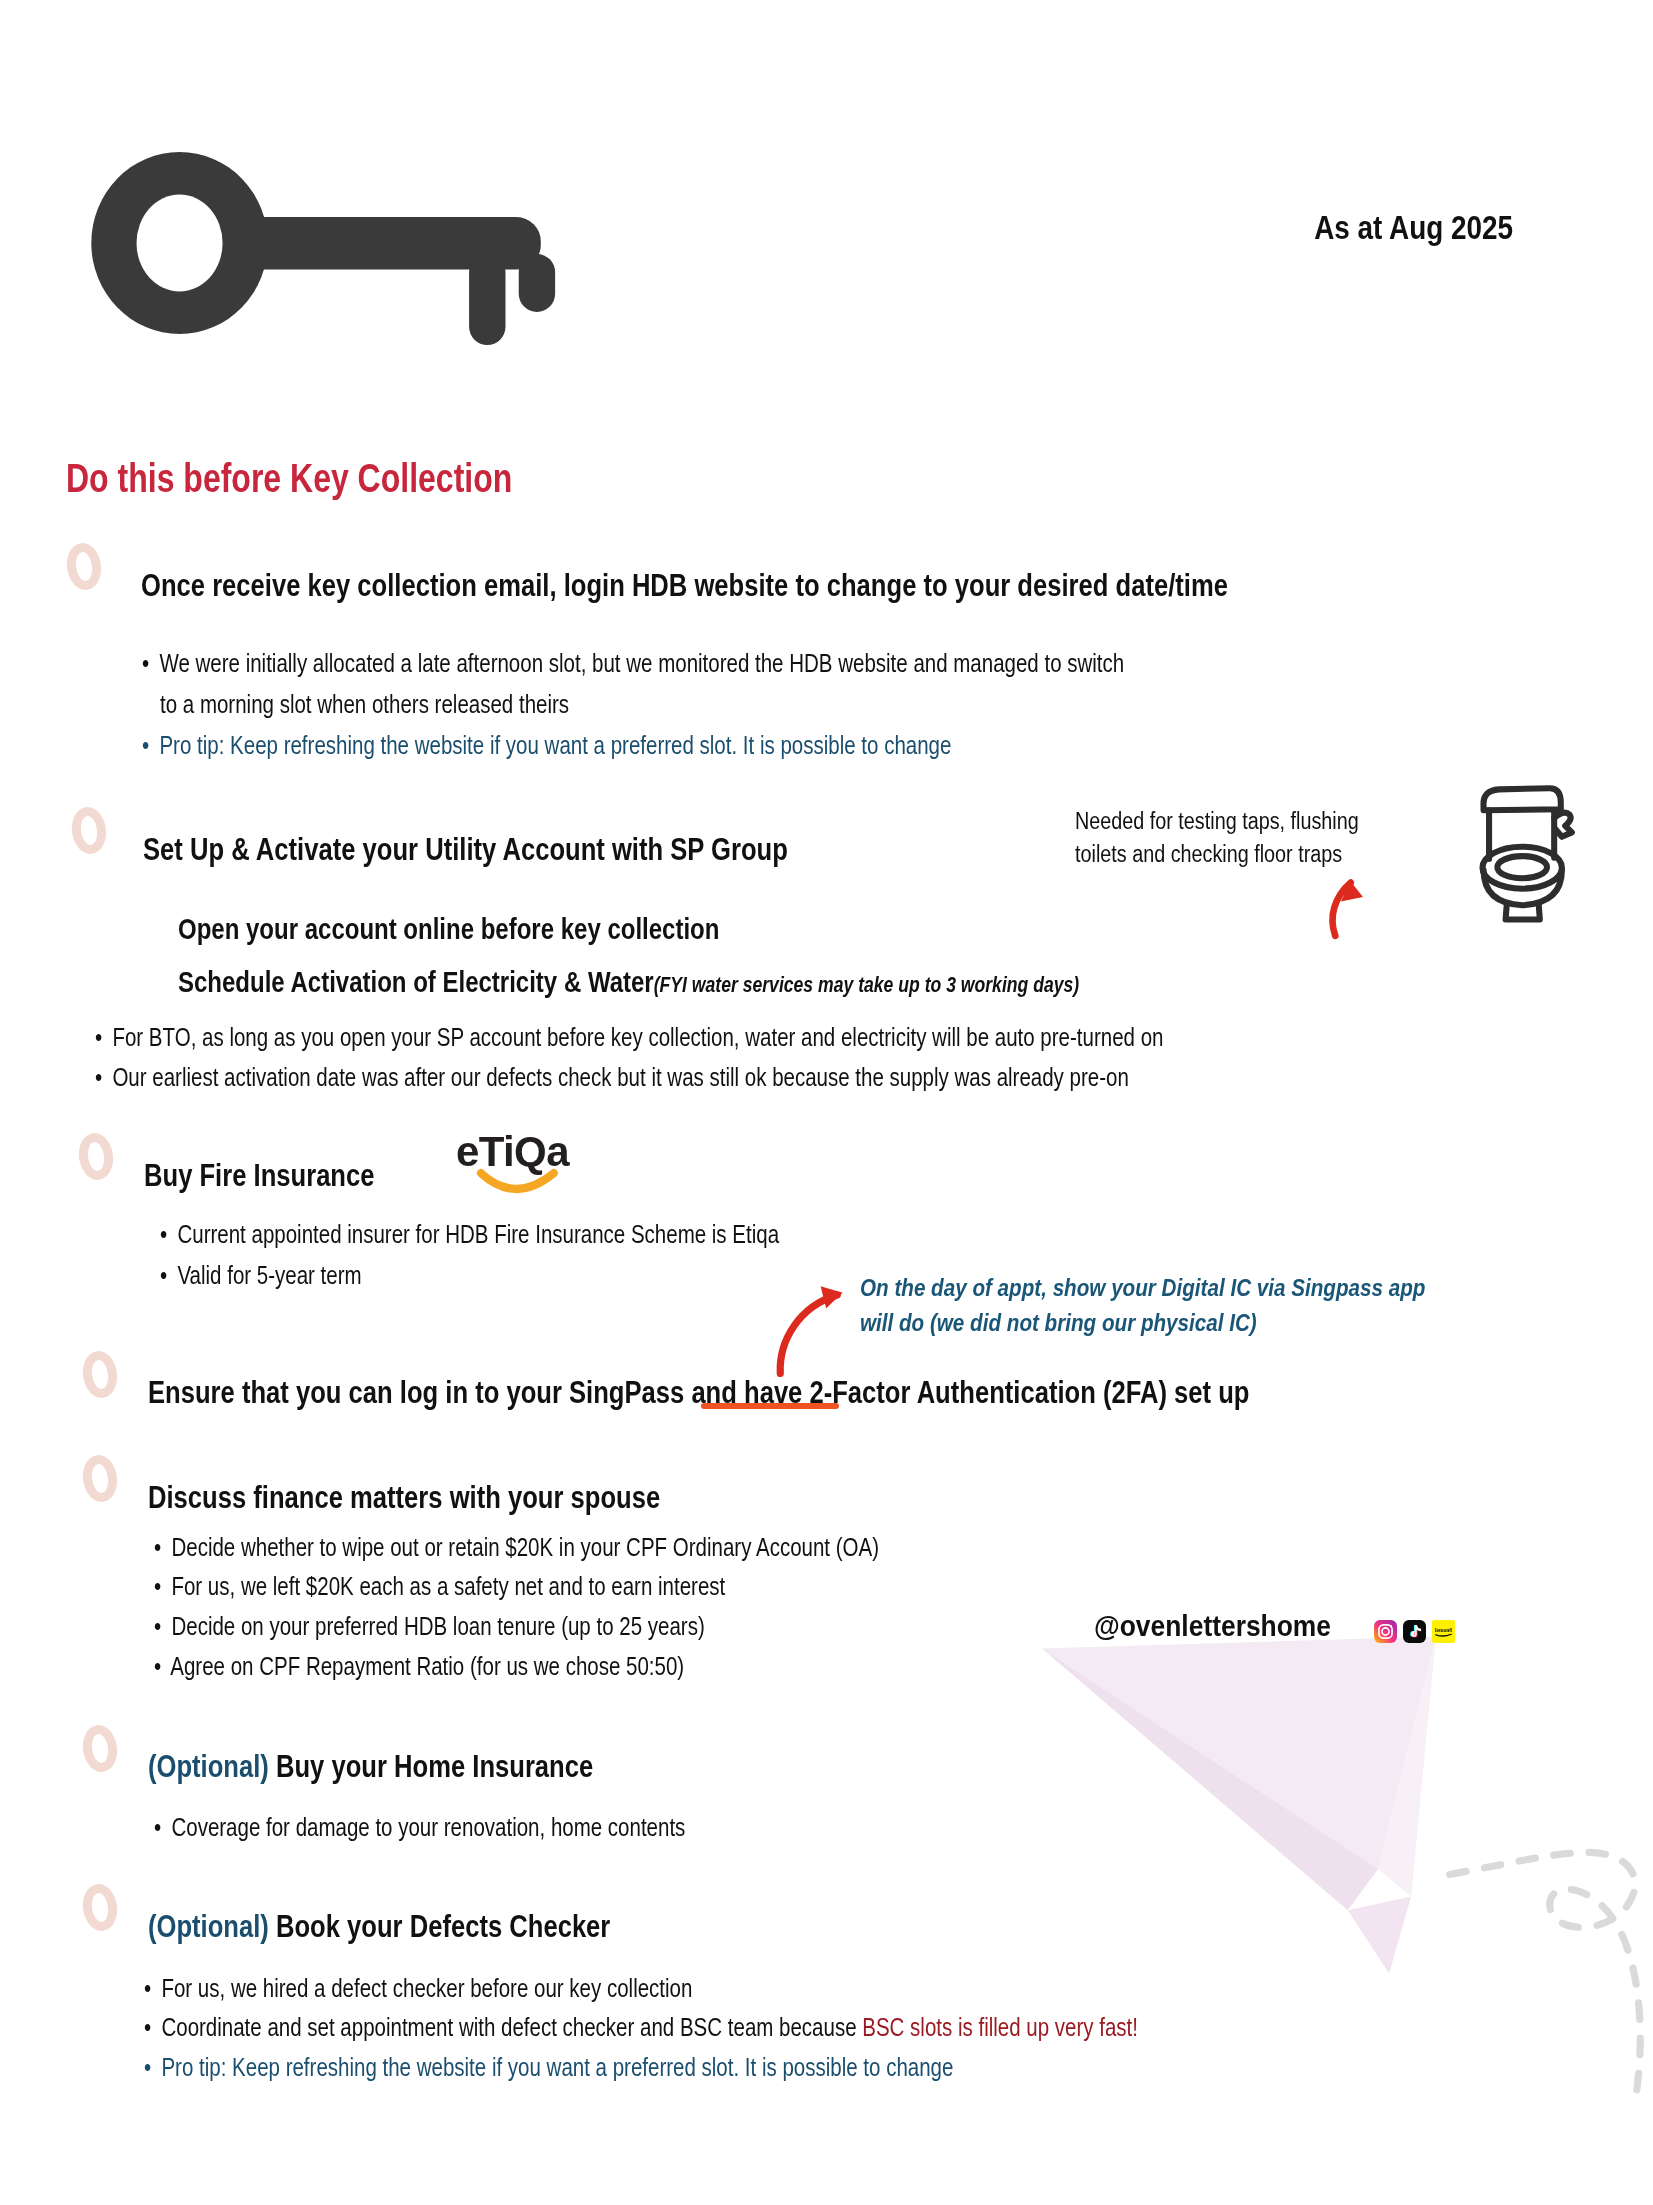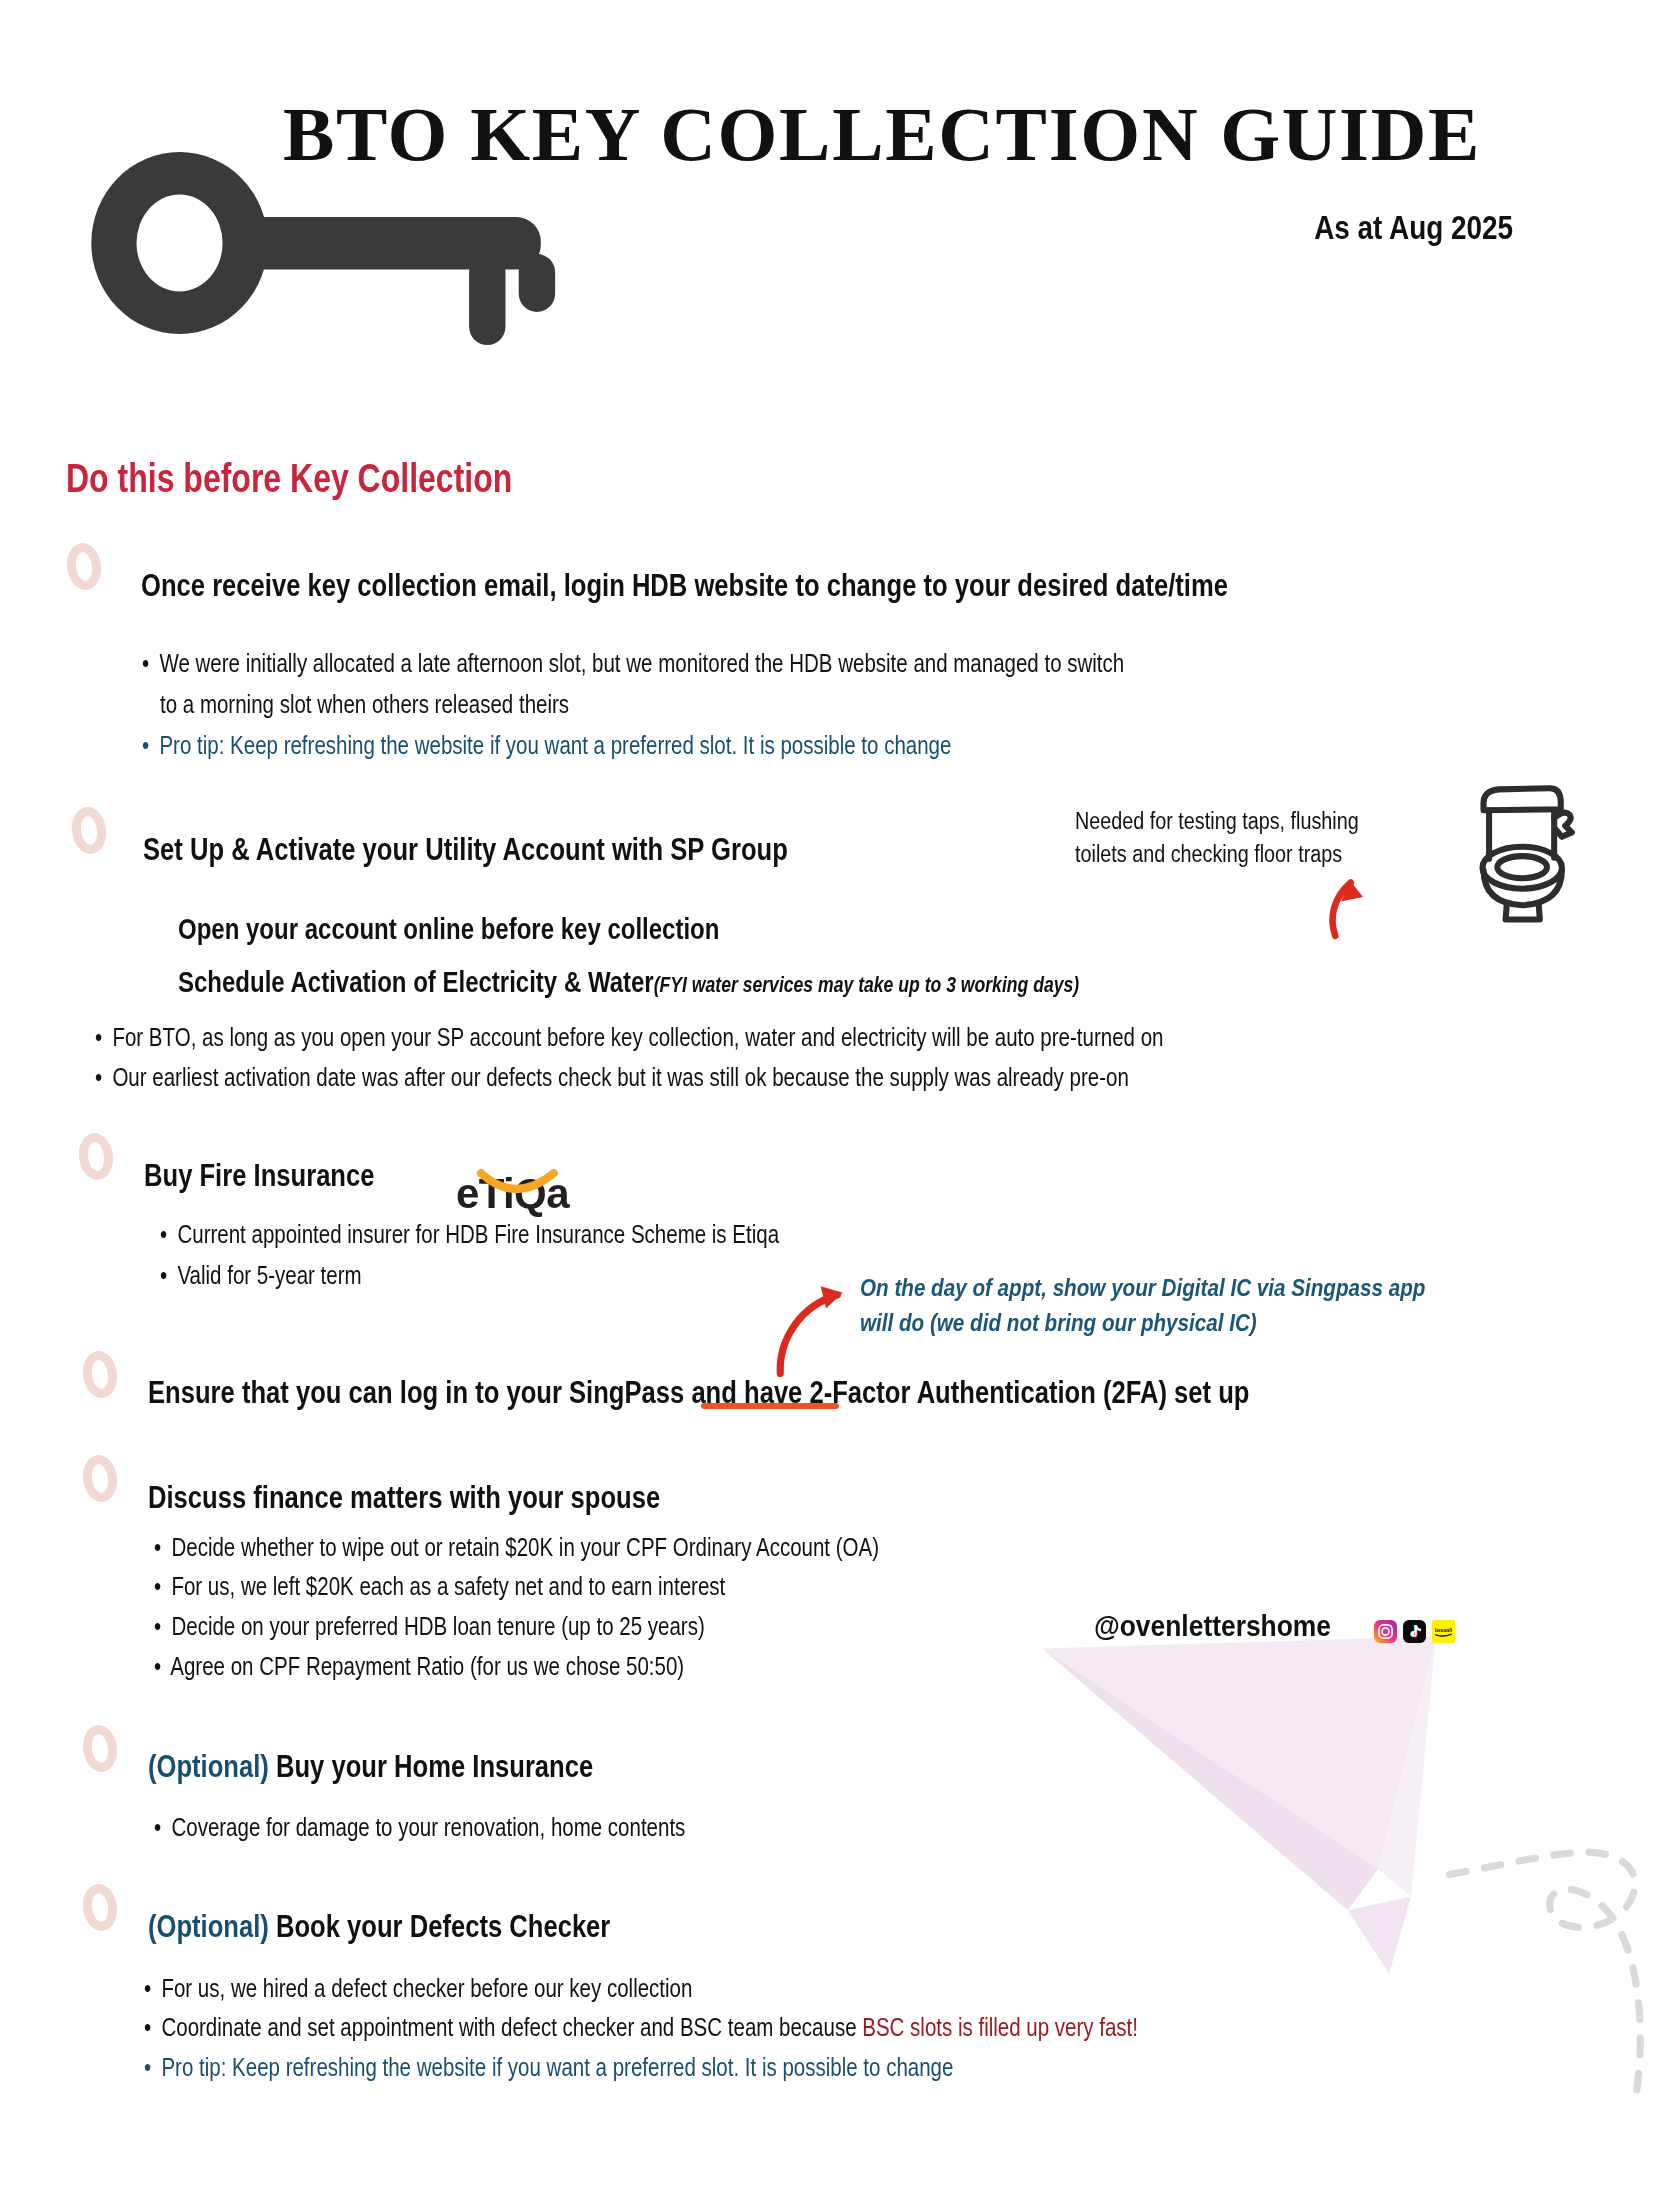--- a/index.html
+++ b/index.html
@@ -158,21 +158,20 @@
   }
   #etiqa-word {
     position: absolute;
     left: 0; top: 0;
     font-size: 42px;
     font-weight: 700;
     color: #231F20;
     letter-spacing: -0.6px;
     line-height: 1;
     white-space: nowrap;
-    margin-top: 42px;
   }
 
   
   #handle-text {
     position: absolute;
     left: 1094px;
     top: 1609px;
     font-size: 30px;
     font-weight: 700;
     color: #111111;
@@ -208,21 +207,20 @@
   <svg id="key-icon" viewBox="0 0 950 330">
     <g fill="#3A3A3A">
       <ellipse cx="175" cy="165" rx="160" ry="165"></ellipse>
       <ellipse cx="175" cy="165" rx="78" ry="88" fill="#ffffff"></ellipse>
       <rect x="275" y="118" width="555" height="95" rx="44"></rect>
       <rect x="700" y="185" width="66" height="165" rx="33"></rect>
       <rect x="790" y="185" width="66" height="105" rx="33"></rect>
     </g>
   </svg>
 
-  <div id="doc-title">BTO KEY COLLECTION GUIDE</div>
 
   <div id="doc-subtitle">As at Aug 2025</div>
 </div>
 
 <div id="section-heading">Do this before Key Collection</div>
 
 <div class="ring" style="left:67px; top:543px;"></div>
 
 <div class="item-title" style="left:141px; top:567px;">Once receive key collection email, login HDB website to change to your desired date/time</div>
 

